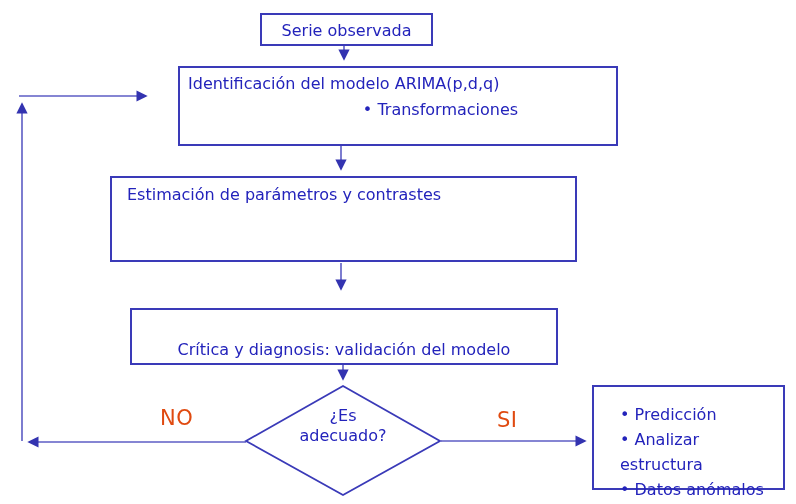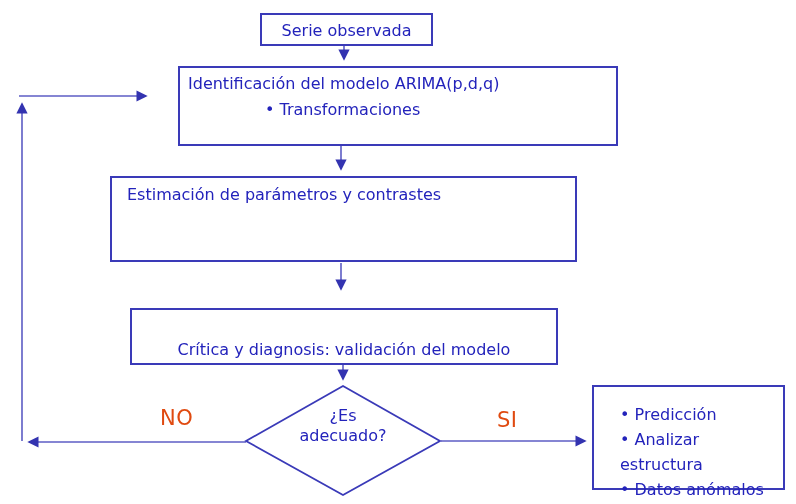--- a/index.html
+++ b/index.html
@@ -21,21 +21,21 @@
     line-height:26px;
     color:#2323bb;
   }
   .node.center{display:flex;align-items:flex-end;justify-content:center;text-align:center;}
   #box-serie{left:260px;top:13px;width:173px;height:33px;font-size:16px;}
   #box-identificacion{left:155px;top:66px;width:440px;height:80px;padding:3px 0 0 8px;margin-left:23px;}
   #box-estimacion{left:110px;top:176px;width:467px;height:86px;padding:3px 0 0 15px;line-height:27px;}
   #box-critica{left:130px;top:296px;width:428px;height:57px;margin-top:12px;}
   #box-salida{left:592px;top:385px;width:193px;height:105px;padding:15px 0 0 26px;line-height:25px;}
   ul.bullets{margin:0;padding:0;list-style:none;}
-  #box-identificacion ul.bullets{padding-left:77px;}
+  #box-identificacion ul.bullets{padding-left:77px;text-align:center;}
   #box-estimacion ul.bullets{padding-left:88px;}
   ul.bullets li::before{content:"\2022\00a0";}
   .diamond-text{
     position:absolute;left:263px;top:406px;width:160px;
     text-align:center;font-size:16px;line-height:20px;
   }
   .edge-label{
     position:absolute;
     font-size:21px;
     color:#e04a10;

